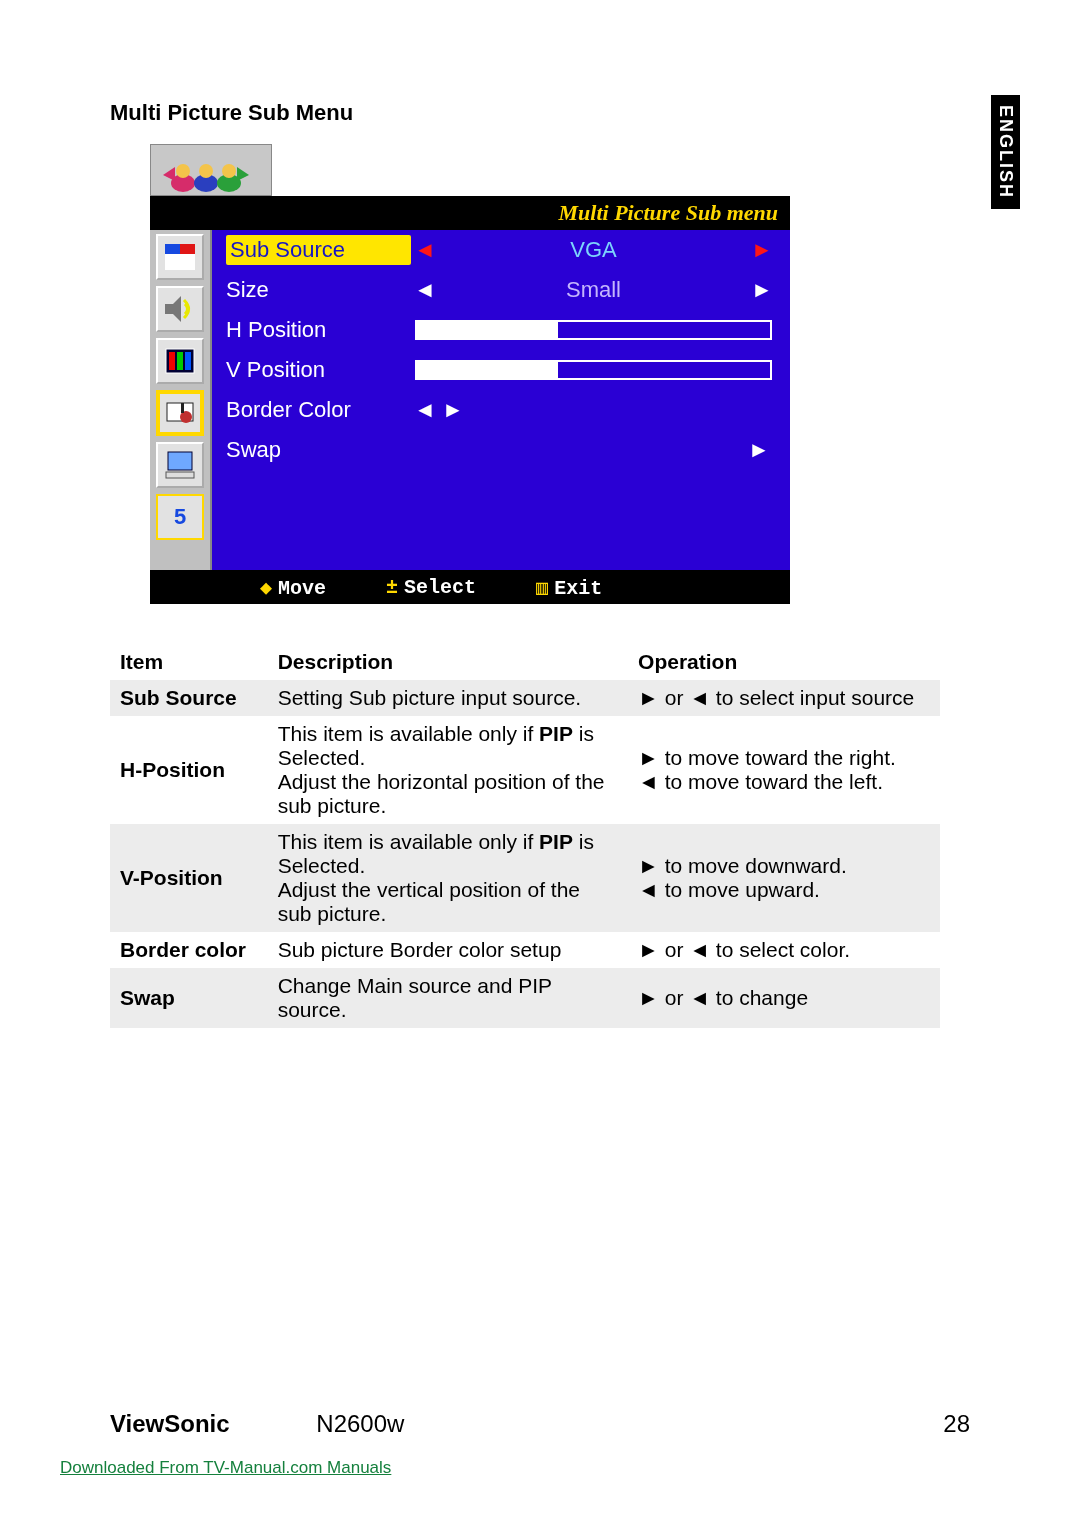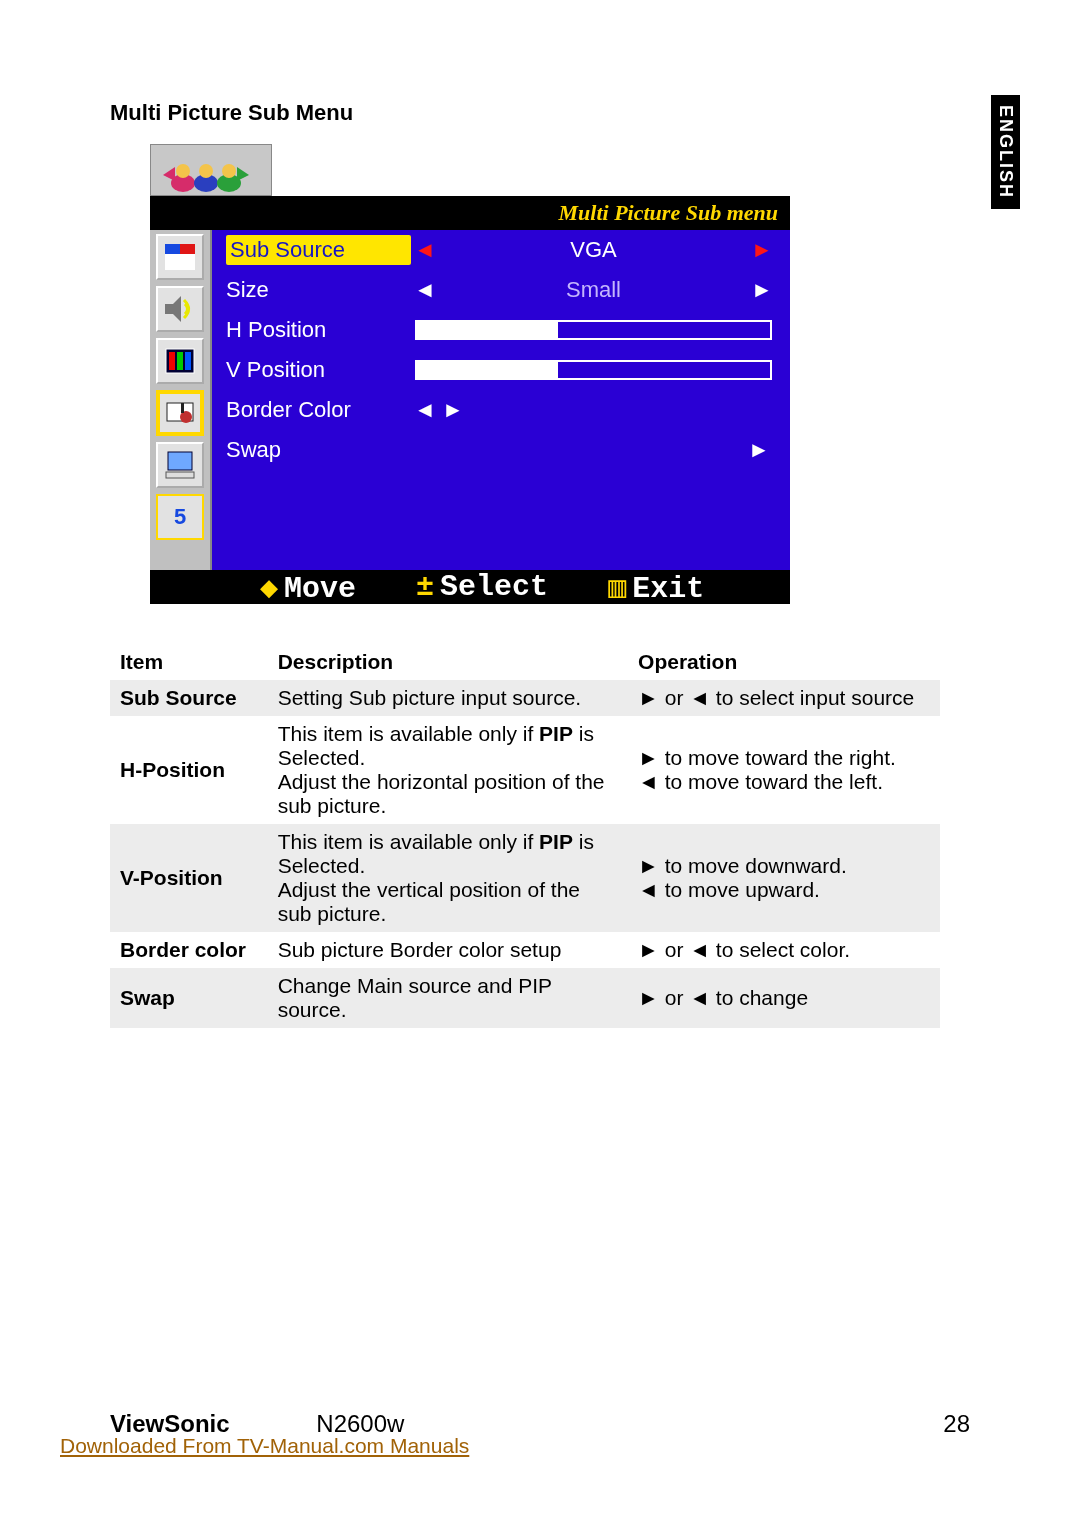--- a/index.html
+++ b/index.html
@@ -94,35 +94,35 @@
   .row {
     display:flex;
     align-items:center;
     height: 40px;
     padding: 0 14px;
   }
   .row .lbl { width: 185px; }
   .row .left-arrow, .row .right-arrow {
     width: 28px; text-align:center; color:#ff1616; font-size:22px;
   }
-  .row .val { flex:1; text-align:center; color:#ffffff; }
+  .row .val { flex:1; text-align:center; color:#7dd3fc; }
   .row.highlight .lbl {
     background: #ffe600; color:#1716c4; padding: 2px 4px;
     border-radius:2px; width:177px;
   }
   .row .val.white { color:#c4b5fd; }
   .row .barbox {
     flex:1; height:16px; border:2px solid #fff; margin-left:4px; margin-right:4px;
     position:relative; background:transparent;
   }
   .row .barbox .fill { position:absolute; left:0; top:0; bottom:0; width:40%; background:#fff; }
   .osd-footer {
     background:#000; color:#fff; height:34px;
     display:flex; align-items:center; padding: 0 0 0 110px;
-    font-family: "Courier New", monospace; font-weight:bold; font-size:30px;
+    font-family: "Courier New", monospace; font-weight:bold; font-size:20px;
     gap: 60px;
   }
   .osd-footer .sym { color:#ffd800; margin-right:6px; }
 
   
   table.desc {
     border-collapse: collapse;
     width: 830px;
     margin-top: 40px;
     font-size: 21px;
@@ -137,22 +137,22 @@
   table.desc td.item { font-weight:bold; vertical-align:middle; width:140px; }
   table.desc td.op { width:300px; vertical-align:middle; }
   table.desc td.desccol { width:350px; }
   .tri { font-family: Arial; margin-top: 47px; }
 
   .footer {
     position:absolute; bottom: 90px; left:110px; right:110px;
     display:flex; justify-content:space-between; font-size:24px;
   }
   .dl-note {
-    position:absolute; bottom: 70px; left:60px; color:#a16207;
-    font-size:21px; text-decoration:underline;
+    position:absolute; bottom: 50px; left:60px; color:#15803d;
+    font-size:17px; text-decoration:underline;
   }
 </style>
 </head>
 <body>
 
 <div class="page">
   <div class="lang-tab">ENGLISH</div>
 
   <div class="section-title">Multi Picture Sub Menu</div>
 

